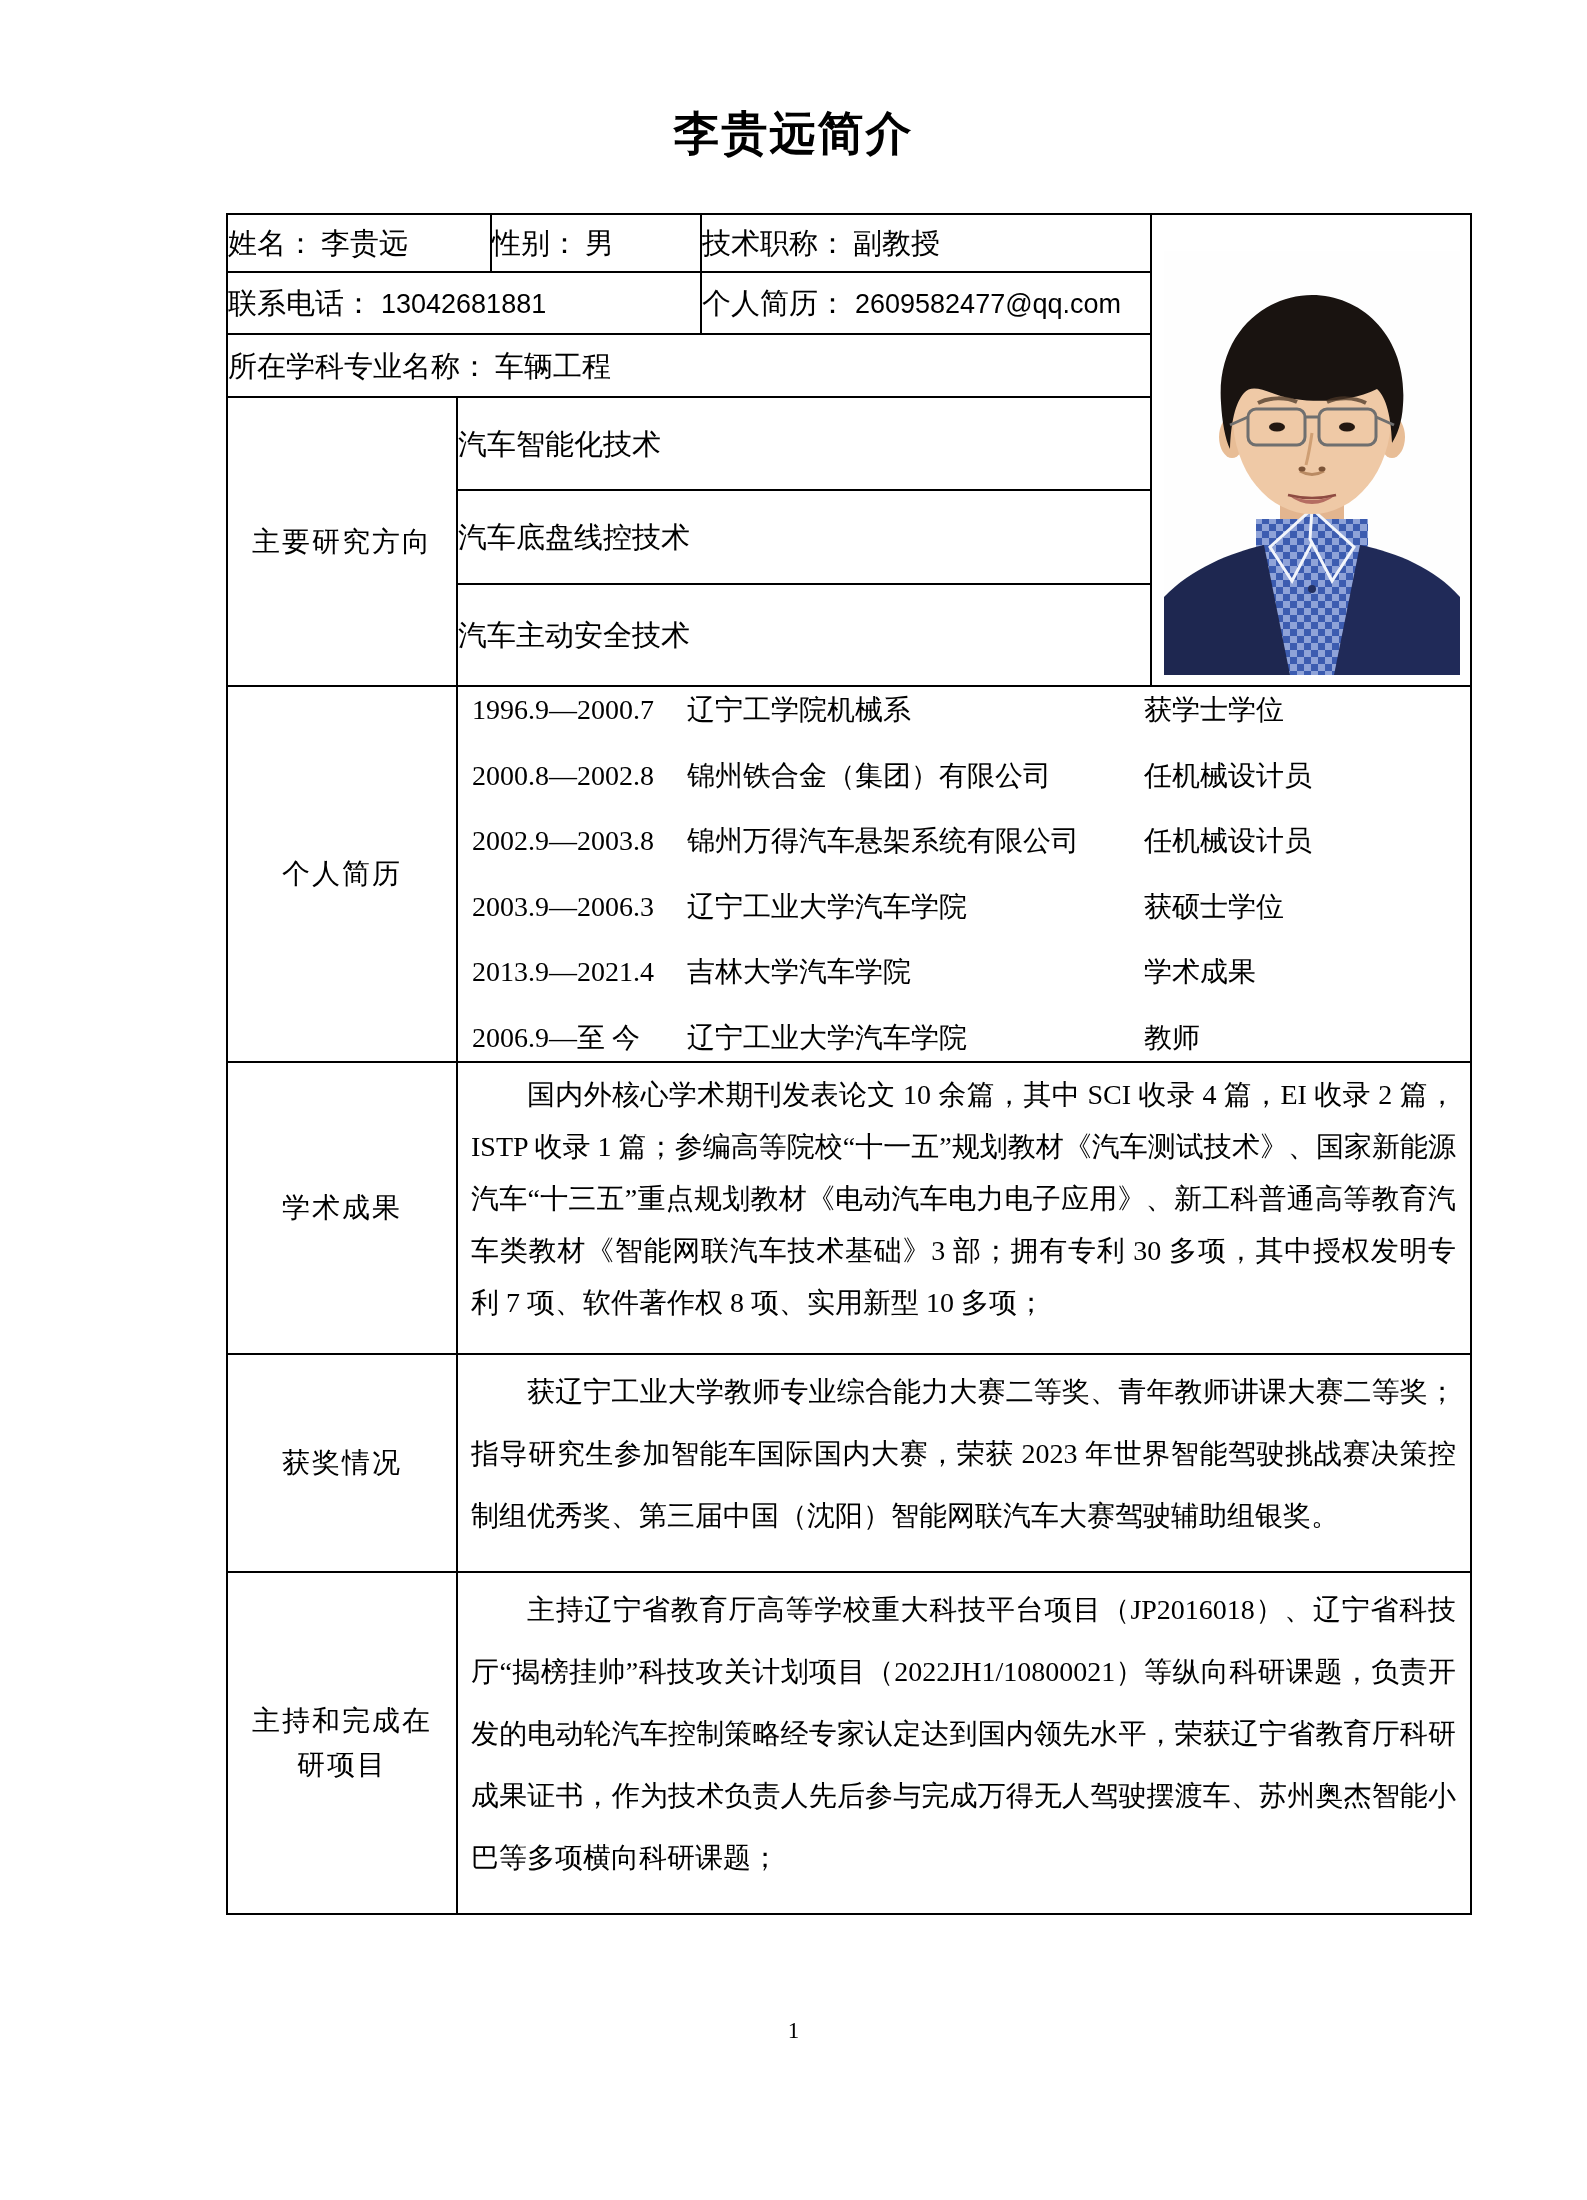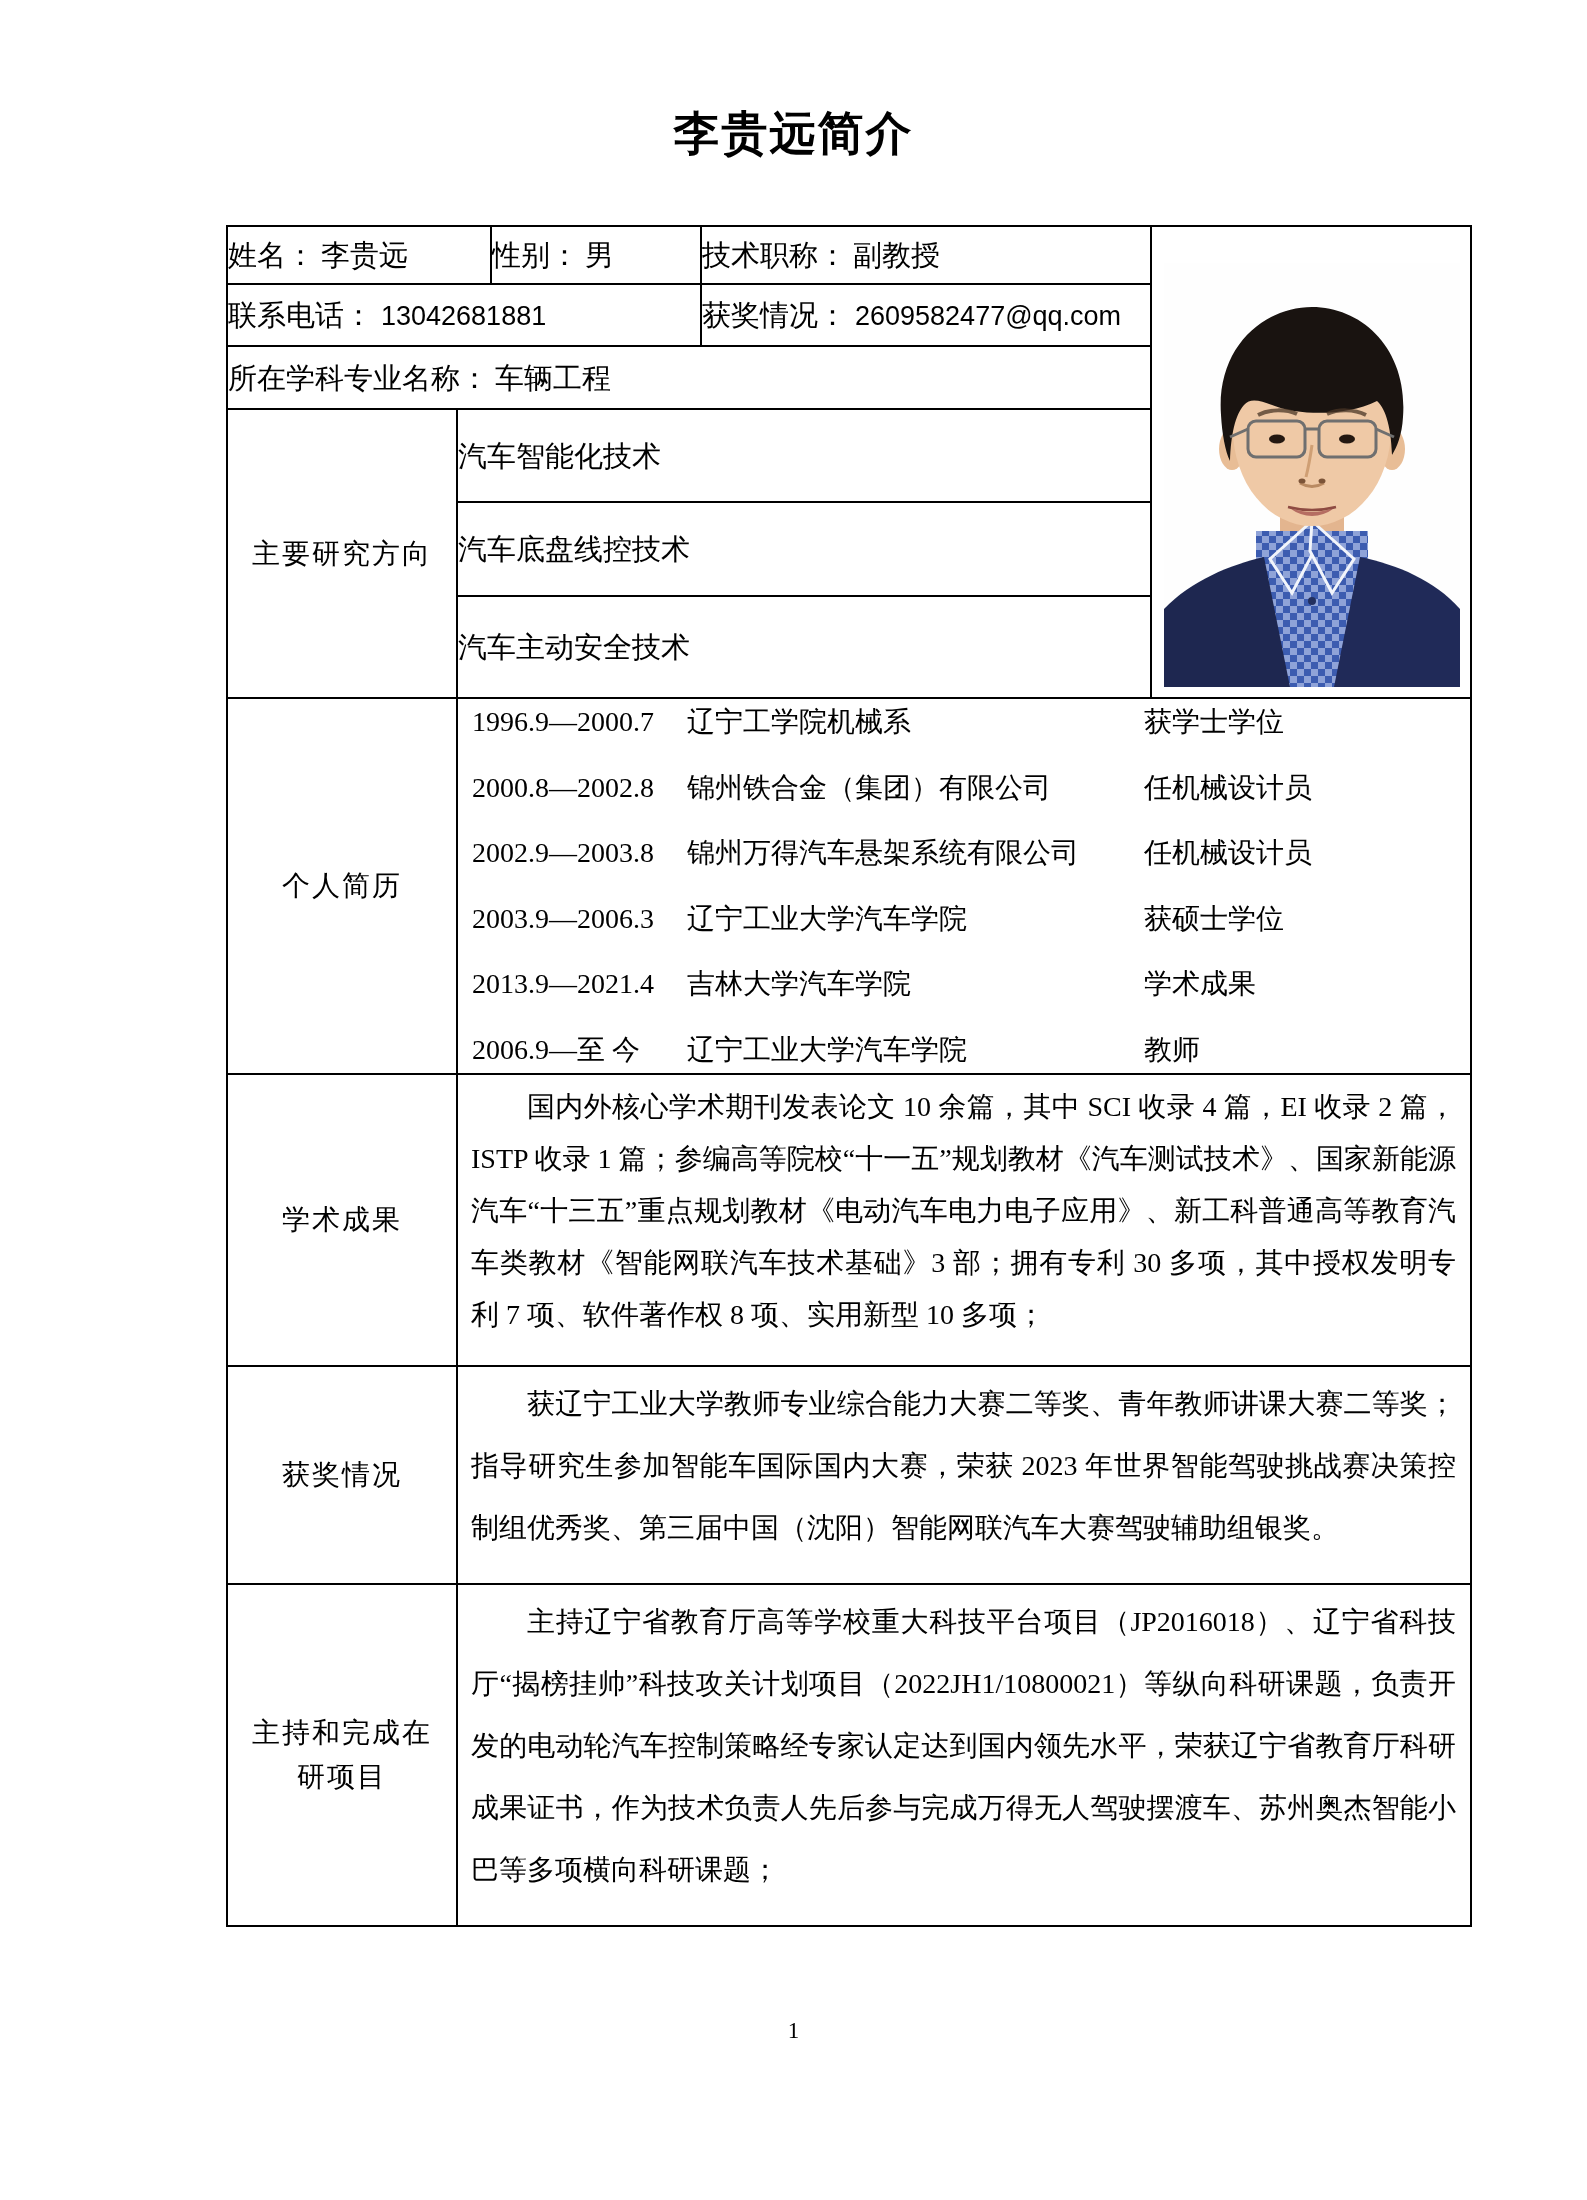--- a/index.html
+++ b/index.html
@@ -15,21 +15,21 @@
   .doc-title{
     position:absolute;
     top:104px;left:0;width:100%;
     text-align:center;
     font-size:46px;line-height:60px;
     font-weight:bold;
     letter-spacing:2px;
   }
   table.profile{
     position:absolute;
-    left:226px;top:225px;
+    left:226px;top:213px;
     width:1244px;
     border-collapse:collapse;
     table-layout:fixed;
   }
   table.profile td{
     border:2px solid #000;
     padding:0;
     vertical-align:middle;
     font-size:29px;
     line-height:36px;
@@ -156,21 +156,21 @@
           <ellipse cx="158" cy="218" rx="3.5" ry="2.5" fill="#7c5438"></ellipse>
 
           <path d="M124,244 Q148,254 172,244 Q148,262 124,244 Z" fill="#b56d62"></path>
           <path d="M124,244 Q148,250 172,244" stroke="#8e4b42" stroke-width="2.5" fill="none"></path>
         </svg>
       </td>
     </tr>
 
     <tr style="height:62px">
       <td colspan="3" class="kv"><span>联系电话：</span><span class="sansval">13042681881</span></td>
-      <td class="kv"><span>获奖情况：</span><span class="sansval">2609582477@qq.com</span></td>
+      <td class="kv"><span>个人简历：</span><span class="sansval">2609582477@qq.com</span></td>
     </tr>
 
     <tr style="height:63px">
       <td colspan="4" class="kv"><span>所在学科专业名称：</span><span class="val">车辆工程</span></td>
     </tr>
 
     <tr style="height:93px">
       <td rowspan="3" class="section-label"><span class="label-inner">主要研究方向</span></td>
       <td colspan="3" class="research-item">汽车智能化技术</td>
     </tr>

